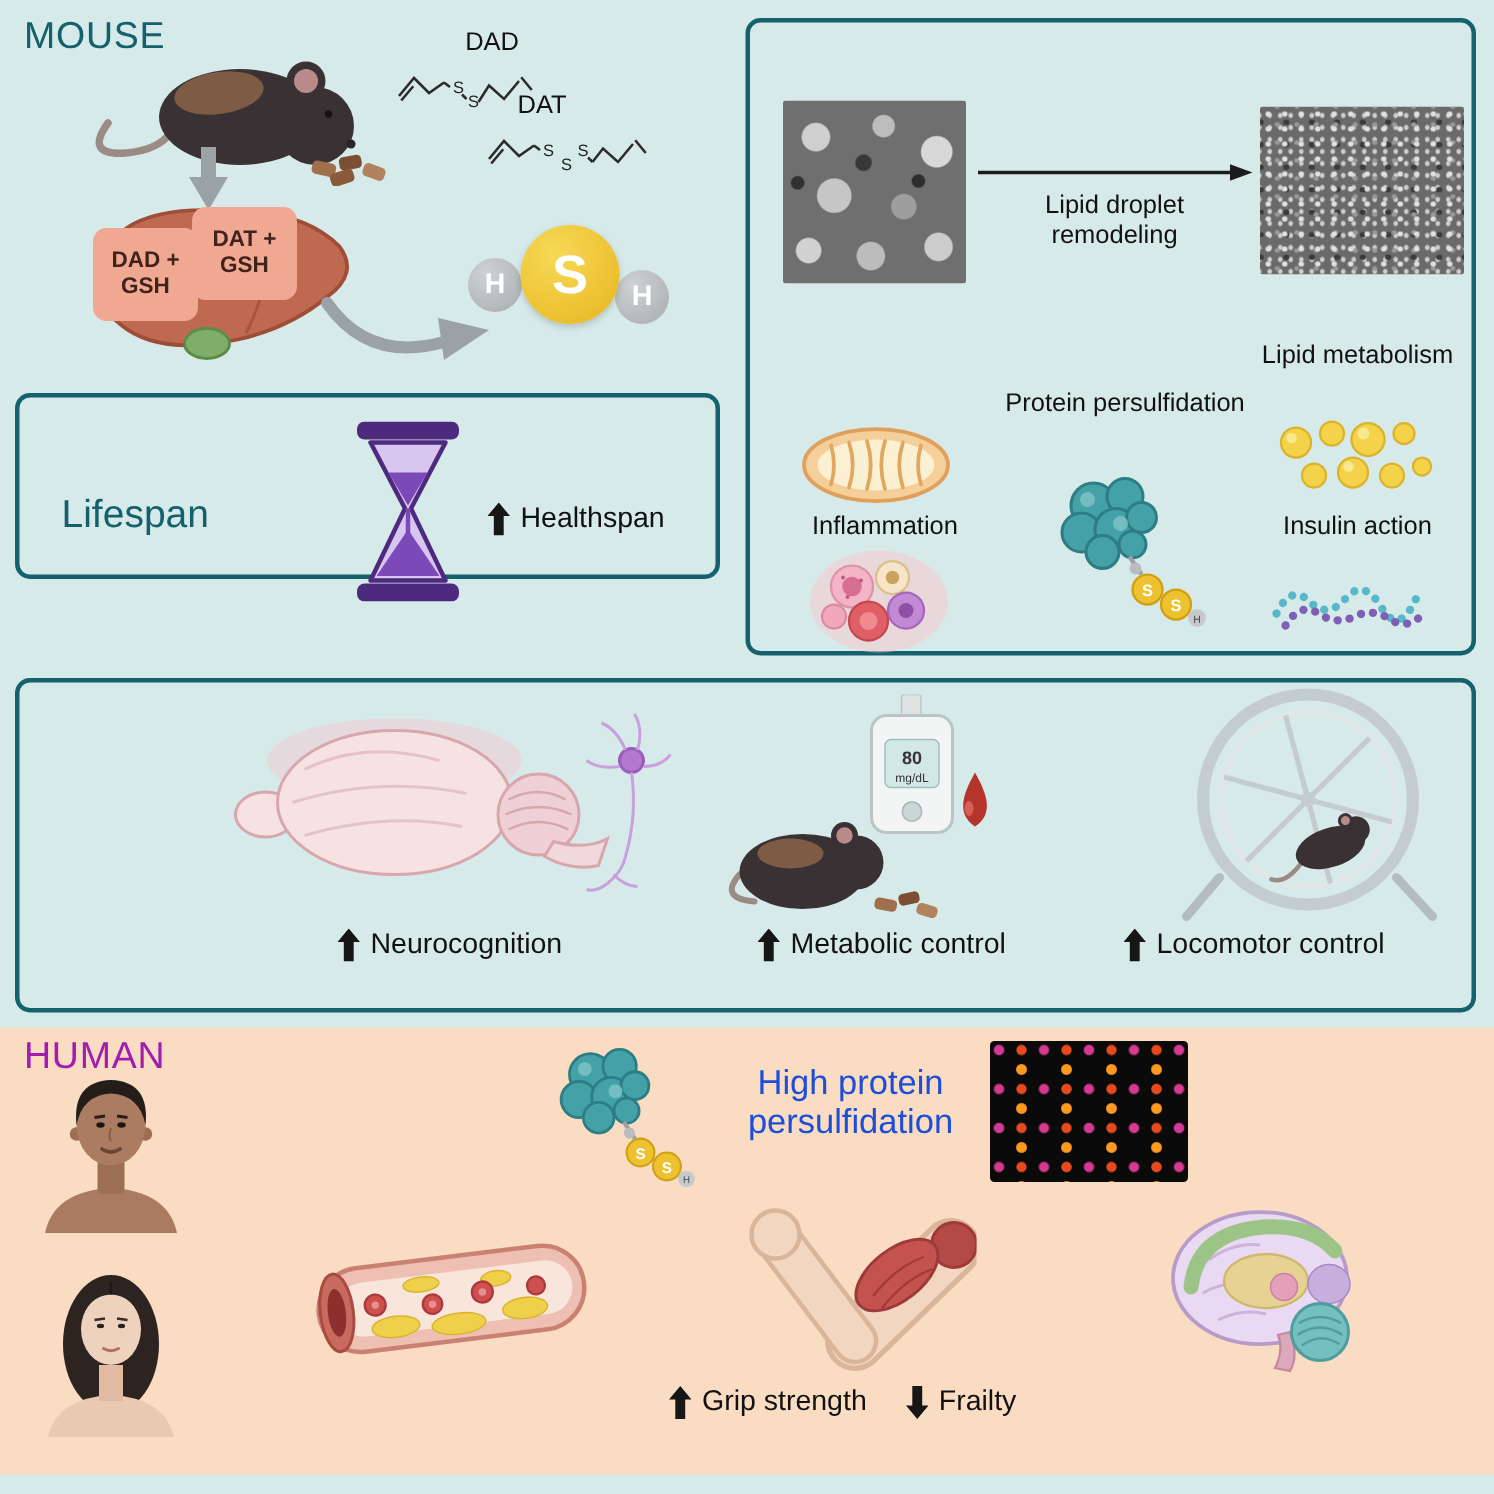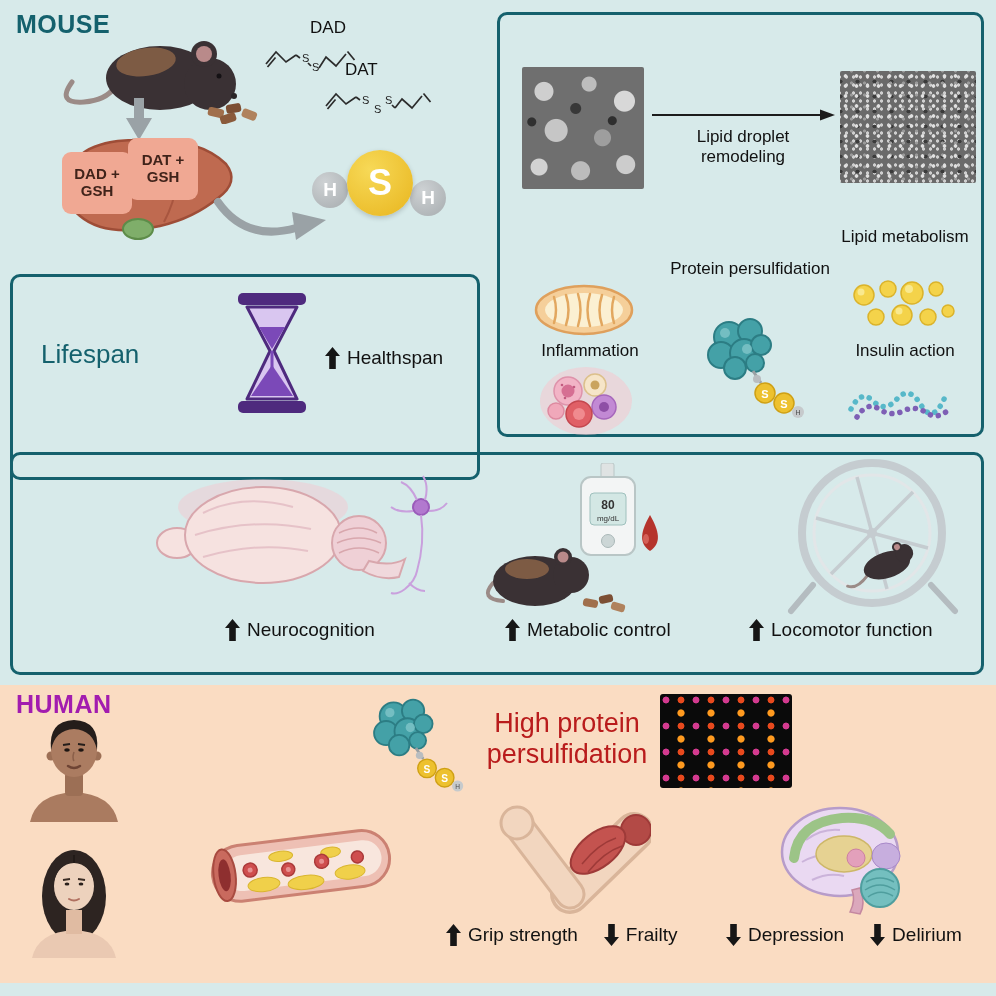--- a/index.html
+++ b/index.html
@@ -1,31 +1,31 @@
 <!DOCTYPE html>
 <html><head>
 <meta charset="utf-8">
 <style>
   html,body{margin:0;padding:0;background:#fff}
   .canvas{position:relative;width:996px;height:996px;background:#d7eaea;font-family:"Liberation Sans",sans-serif;color:#111;overflow:hidden}
   .abs{position:absolute}
   .box{position:absolute;border:3px solid #15616d;border-radius:10px;box-sizing:border-box}
-  .sec-label{position:absolute;font-weight:bold;font-size:25px;letter-spacing:.5px}
+  .sec-label{position:absolute;font-weight:normal;font-size:25px;letter-spacing:.5px}
   .mouse-label{color:#14616d}
   .human-label{color:#a21caf}
   .sec-title{position:absolute;color:#14616d;font-size:26px}
   .item-label{position:absolute;font-size:17px;text-align:center;line-height:1.18}
   .row{position:absolute;display:flex;align-items:center;gap:7px;font-size:19px;white-space:nowrap}
   .row .gap{width:12px}
   .arr{flex:0 0 auto}
   .liver-tag{position:absolute;width:56px;height:62px;padding:0 7px;background:#f0a893;border-radius:9px;display:flex;align-items:center;justify-content:center;text-align:center;font-weight:bold;font-size:15px;line-height:1.12;color:#40231a;box-sizing:content-box}
   .h2s-atom{position:absolute;border-radius:50%;display:flex;align-items:center;justify-content:center;font-weight:bold;color:#fff}
   .s-atom{width:66px;height:66px;background:radial-gradient(circle at 35% 30%,#f7d957,#e8b51e);font-size:36px;box-shadow:0 2px 5px rgba(0,0,0,.18)}
   .h-atom{width:36px;height:36px;background:radial-gradient(circle at 35% 30%,#ced2d4,#a7acaf);font-size:19px}
-  .headline{position:absolute;color:#b91c1c;font-size:27px;font-weight:500;text-align:center;line-height:1.15}
+  .headline{position:absolute;color:#1d4ed8;font-size:23px;font-weight:500;text-align:center;line-height:1.15}
   .human-bg{position:absolute;left:0;top:685px;width:996px;height:298px;background:#fadcc2}
   .micro{position:absolute;border-radius:2px}
   .micro-before{background-color:#6f6f6f;background-image:
     radial-gradient(circle at 18% 20%,#cfcfcf 9px,rgba(0,0,0,0) 10px),
     radial-gradient(circle at 55% 14%,#bdbdbd 7px,rgba(0,0,0,0) 8px),
     radial-gradient(circle at 84% 28%,#d8d8d8 10px,rgba(0,0,0,0) 11px),
     radial-gradient(circle at 28% 52%,#c6c6c6 11px,rgba(0,0,0,0) 12px),
     radial-gradient(circle at 66% 58%,#9e9e9e 8px,rgba(0,0,0,0) 9px),
     radial-gradient(circle at 14% 82%,#d2d2d2 8px,rgba(0,0,0,0) 9px),
     radial-gradient(circle at 48% 85%,#bcbcbc 9px,rgba(0,0,0,0) 10px),
@@ -120,21 +120,21 @@
     <path d="M6 14 Q34 54 84 40" stroke="#9aa2a6" stroke-width="8" fill="none" stroke-linecap="round"></path>
     <polygon points="84,52 114,32 80,24" fill="#9aa2a6"></polygon>
   </svg>
 
   <div class="abs" style="left:312px;top:140px;width:134px;height:110px">
     <div class="h2s-atom h-atom" style="left:0;top:32px">H</div>
     <div class="h2s-atom h-atom" style="left:98px;top:40px">H</div>
     <div class="h2s-atom s-atom" style="left:35px;top:10px">S</div>
   </div>
 
-  <div class="box" style="left:10px;top:274px;width:470px;height:206px">
+  <div class="box" style="left:10px;top:262px;width:470px;height:124px">
     <div class="sec-title" style="left:28px;top:62px">Lifespan</div>
     <svg class="abs" style="left:222px;top:16px" width="74" height="120" viewBox="0 0 74 120">
       <rect x="3" y="0" width="68" height="12" rx="5" fill="#4e2a7e"></rect>
       <rect x="3" y="108" width="68" height="12" rx="5" fill="#4e2a7e"></rect>
       <path d="M12 14 H62 L39 58 L62 106 H12 L35 58 Z" fill="#d9c6f0" stroke="#4e2a7e" stroke-width="3" stroke-linejoin="round"></path>
       <path d="M24 34 H50 L37 56 Z" fill="#7b49b8"></path>
       <rect x="35.5" y="58" width="3" height="18" fill="#7b49b8"></rect>
       <path d="M37 72 L58 103 H16 Z" fill="#7b49b8"></path>
     </svg>
     <div class="row" style="left:312px;top:70px">
@@ -293,21 +293,21 @@
         <ellipse cx="0" cy="0" rx="24" ry="13" fill="#3a3134"></ellipse>
         <circle cx="20" cy="-6" r="9" fill="#3a3134"></circle>
         <circle cx="15" cy="-14" r="5" fill="#3a3134"></circle>
           <circle cx="15" cy="-14" r="3" fill="#b98a8a"></circle>
       </g>
     </svg>
     <div class="row" style="left:736px;top:164px">
       <svg class="arr" width="15" height="22" viewBox="0 0 15 22">
           <path d="M7.5 0 L15 9 H10.8 V22 H4.2 V9 H0 Z" fill="#161616"></path>
         </svg>
-      <span>Locomotor function</span>
+      <span>Locomotor control</span>
     </div>
   </div>
 
   <div class="human-bg"></div>
 
   <div class="sec-label human-label" style="left:16px;top:690px">HUMAN</div>
 
   <svg class="abs" style="left:26px;top:714px" width="96" height="108" viewBox="0 0 96 108">
     <path d="M4 108 Q10 80 48 78 Q86 80 92 108 Z" fill="#aa7b60"></path>
     <rect x="39" y="58" width="18" height="24" rx="4" fill="#9c6f55"></rect>
@@ -412,25 +412,14 @@
     <ellipse cx="68" cy="52" rx="58" ry="44" fill="#ead9f2" stroke="#b79cc9" stroke-width="2.5"></ellipse>
     <path d="M34 40 Q50 28 68 30 M30 62 Q48 52 66 56 M40 80 Q56 72 72 76" stroke="#cbb3da" stroke-width="2" fill="none"></path>
     <path d="M22 58 Q26 22 70 18 Q102 16 118 34" stroke="#9cc487" stroke-width="10" fill="none" stroke-linecap="round"></path>
     <ellipse cx="72" cy="54" rx="28" ry="18" fill="#e6d292" stroke="#cdb768" stroke-width="1.5"></ellipse>
     <circle cx="84" cy="58" r="9" fill="#e3a0bb" stroke="#cc7fa2"></circle>
     <ellipse cx="114" cy="56" rx="14" ry="13" fill="#c7aede" stroke="#a888c9"></ellipse>
     <path d="M88 88 Q94 104 88 114 L78 112 Q84 100 80 90 Z" fill="#dba8bc" stroke="#c488a0" stroke-width="1.5"></path>
     <circle cx="108" cy="88" r="19" fill="#74bfbf" stroke="#4f9e9e" stroke-width="2"></circle>
     <path d="M94 82 Q108 74 122 82 M93 90 Q108 80 123 90 M96 97 Q108 88 121 96" stroke="#4f9e9e" stroke-width="1.5" fill="none"></path>
   </svg>
-  <div class="row" style="left:726px;top:924px">
-    <svg class="arr" width="15" height="22" viewBox="0 0 15 22">
-        <path d="M7.5 22 L15 13 H10.8 V0 H4.2 V13 H0 Z" fill="#161616"></path>
-      </svg>
-    <span>Depression</span>
-    <span class="gap"></span>
-    <svg class="arr" width="15" height="22" viewBox="0 0 15 22">
-        <path d="M7.5 22 L15 13 H10.8 V0 H4.2 V13 H0 Z" fill="#161616"></path>
-      </svg>
-    <span>Delirium</span>
-  </div>
 
 </div>
 
 </body></html>

